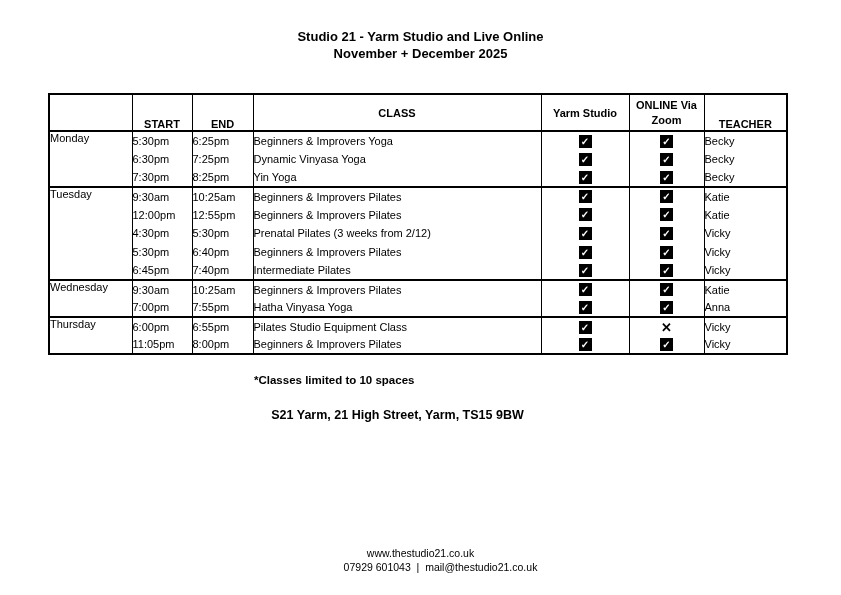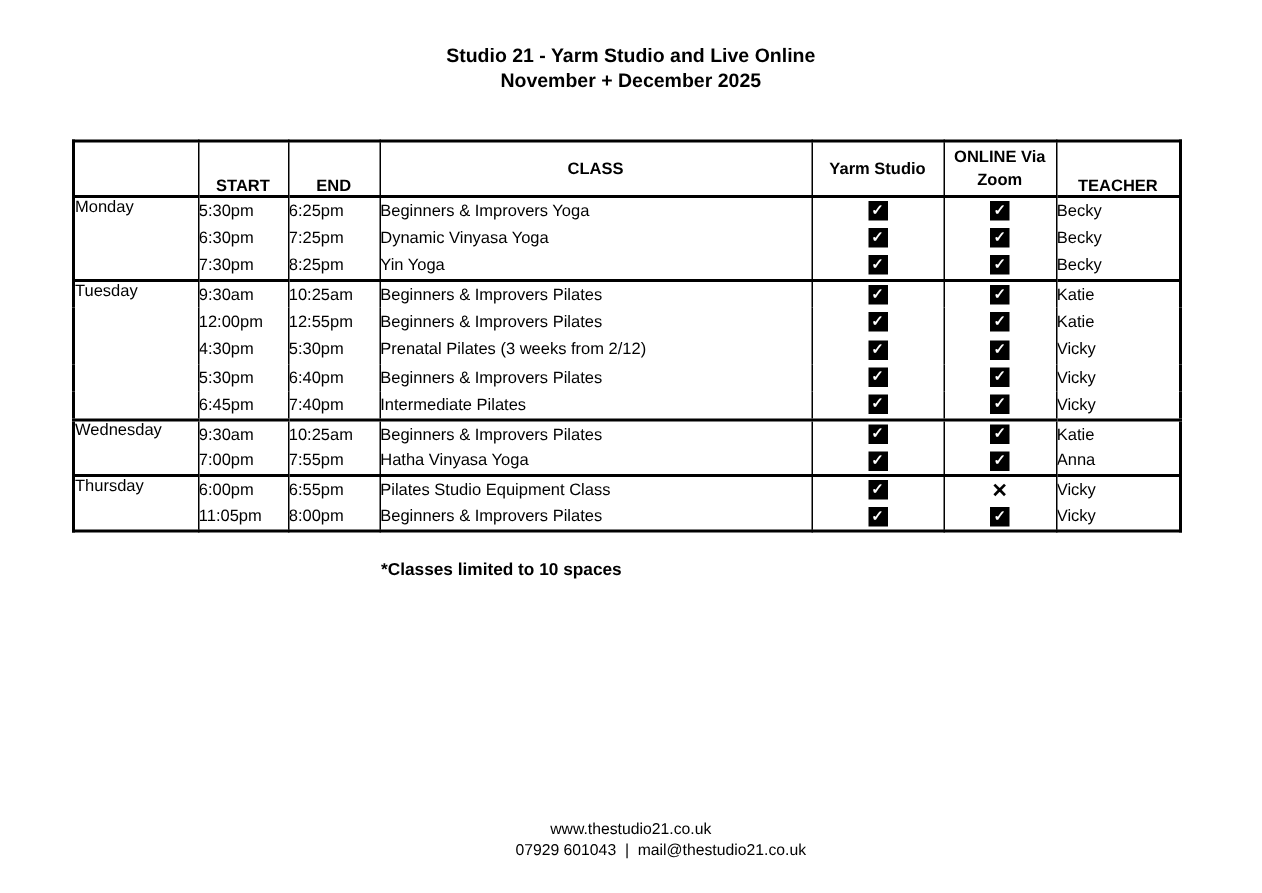--- a/index.html
+++ b/index.html
@@ -245,19 +245,20 @@
           <td class="cls">Beginners &amp; Improvers Pilates</td>
           <td class="mk"><span class="mark-check">✓</span></td>
           <td class="mk"><span class="mark-check">✓</span></td>
           <td class="tea">Vicky</td>
         </tr>
       </tbody>
     </table>
   </div>
 
   <div class="note-limit">*Classes limited to 10 spaces</div>
+  <div class="note-address">S21 Yarm, 21 High Street, Yarm, TS15 9BW</div>
 
   <div class="footer">
     <div>www.thestudio21.co.uk</div>
     <div class="contact">07929 601043  |  mail@thestudio21.co.uk</div>
   </div>
 
 </div>
 
 </body></html>

